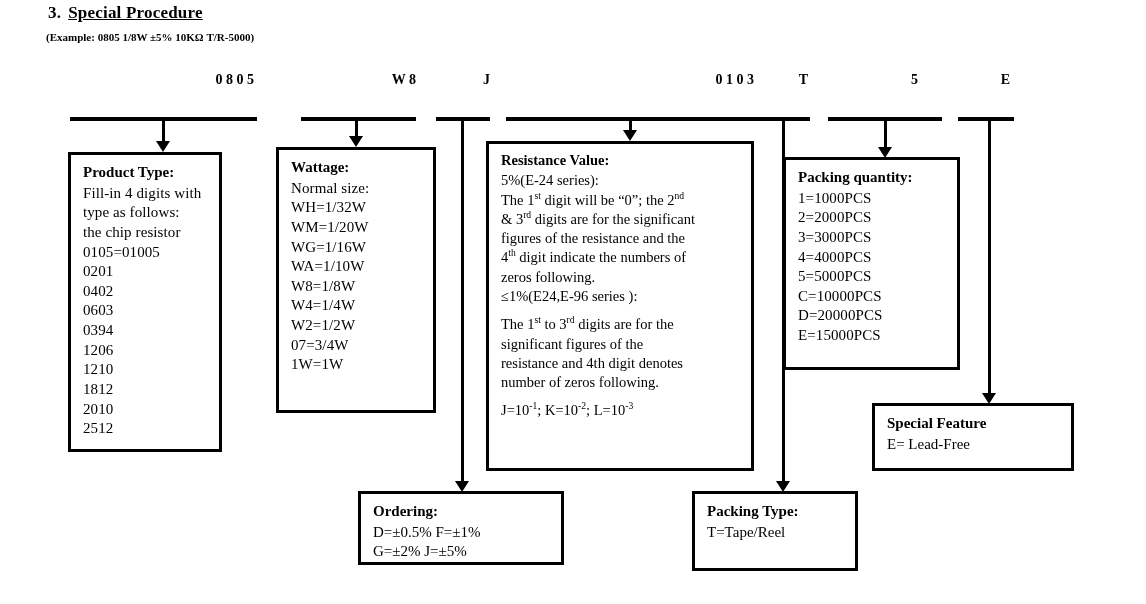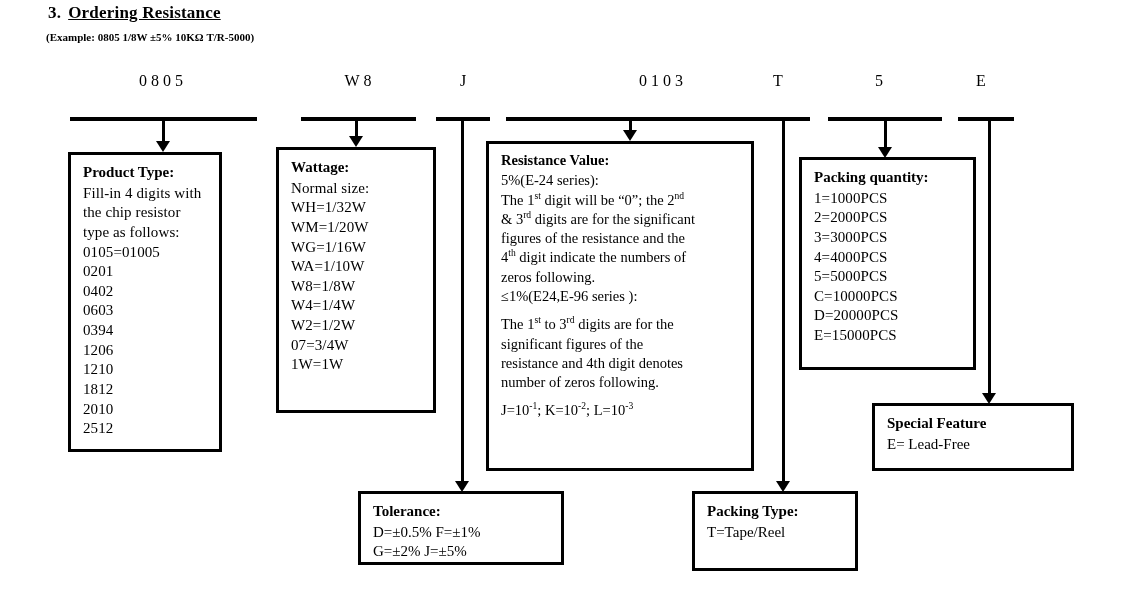--- a/index.html
+++ b/index.html
@@ -19,22 +19,22 @@
   .sec-title .num{margin-right:7px;}
   .sec-title .u{text-decoration:underline;}
   .example{
     position:absolute;left:46px;top:31px;
     font-size:11px;font-weight:bold;white-space:nowrap;
   }
 
   
   .code{
     position:absolute;top:72px;
-    font-size:16px;font-weight:normal;
-    text-align:center;white-space:nowrap;
+    font-size:14px;font-weight:bold;
+    text-align:right;white-space:nowrap;
   }
 
   
   .hbar{position:absolute;height:4px;background:#000;}
   .vline{position:absolute;width:3px;background:#000;}
   .arrow{
     position:absolute;width:0;height:0;
     border-left:7px solid transparent;
     border-right:7px solid transparent;
     border-top:11px solid #000;
@@ -51,35 +51,35 @@
   }
   .box .hd{font-weight:bold;display:block;margin-bottom:1px;}
   .box .ln{display:block;white-space:nowrap;}
   .box .gap{display:block;height:9px;}
   sup{font-size:.66em;vertical-align:super;line-height:0;}
 
   
   #box-product   {left:68px; top:152px; width:154px; height:300px;}
   #box-wattage   {left:276px;top:147px; width:160px; height:266px;}
   #box-resistance{left:486px;top:141px; width:268px; height:330px; padding-top:7px;}
-  #box-packqty   {left:799px;top:157px; width:177px; height:213px;}
+  #box-packqty   {left:783px;top:157px; width:177px; height:213px;}
   #box-special   {left:872px;top:403px; width:202px; height:68px;}
   #box-tolerance {left:358px;top:491px; width:206px; height:74px;}
   #box-packtype  {left:692px;top:491px; width:166px; height:80px;}
 
   #box-resistance{font-size:14.5px;line-height:1.33;}
   #box-packqty .ln,#box-product .ln,#box-wattage .ln{letter-spacing:.1px;}
 </style>
 </head>
 <body>
 
 <div class="canvas">
 
   <div class="sec-title">
-    <span class="num">3.</span><span class="u">Ordering Resistance</span>
+    <span class="num">3.</span><span class="u">Special Procedure</span>
   </div>
 
   <div class="example">(Example: 0805 1/8W ±5% 10KΩ T/R-5000)</div>
 
   <div class="code" style="left:68px;width:186px;">0   8   0   5</div>
   <div class="code" style="left:300px;width:116px;">W   8</div>
   <div class="code" style="left:436px;width:54px;">J</div>
   <div class="code" style="left:568px;width:186px;">0   1   0   3</div>
   <div class="code" style="left:748px;width:60px;">T</div>
   <div class="code" style="left:840px;width:78px;">5</div>
@@ -110,22 +110,22 @@
 
   <div class="vline" style="left:884px;top:119px;height:30px;"></div>
   <div class="arrow" style="left:878px;top:147px;"></div>
 
   <div class="vline" style="left:988px;top:119px;height:276px;"></div>
   <div class="arrow" style="left:982px;top:393px;"></div>
 
   <div class="box" id="box-product">
     <span class="hd">Product Type:</span>
     <span class="ln">Fill-in 4 digits with</span>
+    <span class="ln">type as follows:</span>
     <span class="ln">the chip resistor</span>
-    <span class="ln">type as follows:</span>
     <span class="ln">0105=01005</span>
     <span class="ln">0201</span>
     <span class="ln">0402</span>
     <span class="ln">0603</span>
     <span class="ln">0394</span>
     <span class="ln">1206</span>
     <span class="ln">1210</span>
     <span class="ln">1812</span>
     <span class="ln">2010</span>
     <span class="ln">2512</span>
@@ -174,21 +174,21 @@
     <span class="ln">D=20000PCS</span>
     <span class="ln">E=15000PCS</span>
   </div>
 
   <div class="box" id="box-special">
     <span class="hd">Special Feature</span>
     <span class="ln">E= Lead-Free</span>
   </div>
 
   <div class="box" id="box-tolerance">
-    <span class="hd">Tolerance:</span>
+    <span class="hd">Ordering:</span>
     <span class="ln">D=±0.5%  F=±1%</span>
     <span class="ln">G=±2%   J=±5%</span>
   </div>
 
   <div class="box" id="box-packtype">
     <span class="hd">Packing Type:</span>
     <span class="ln">T=Tape/Reel</span>
   </div>
 
 </div>

